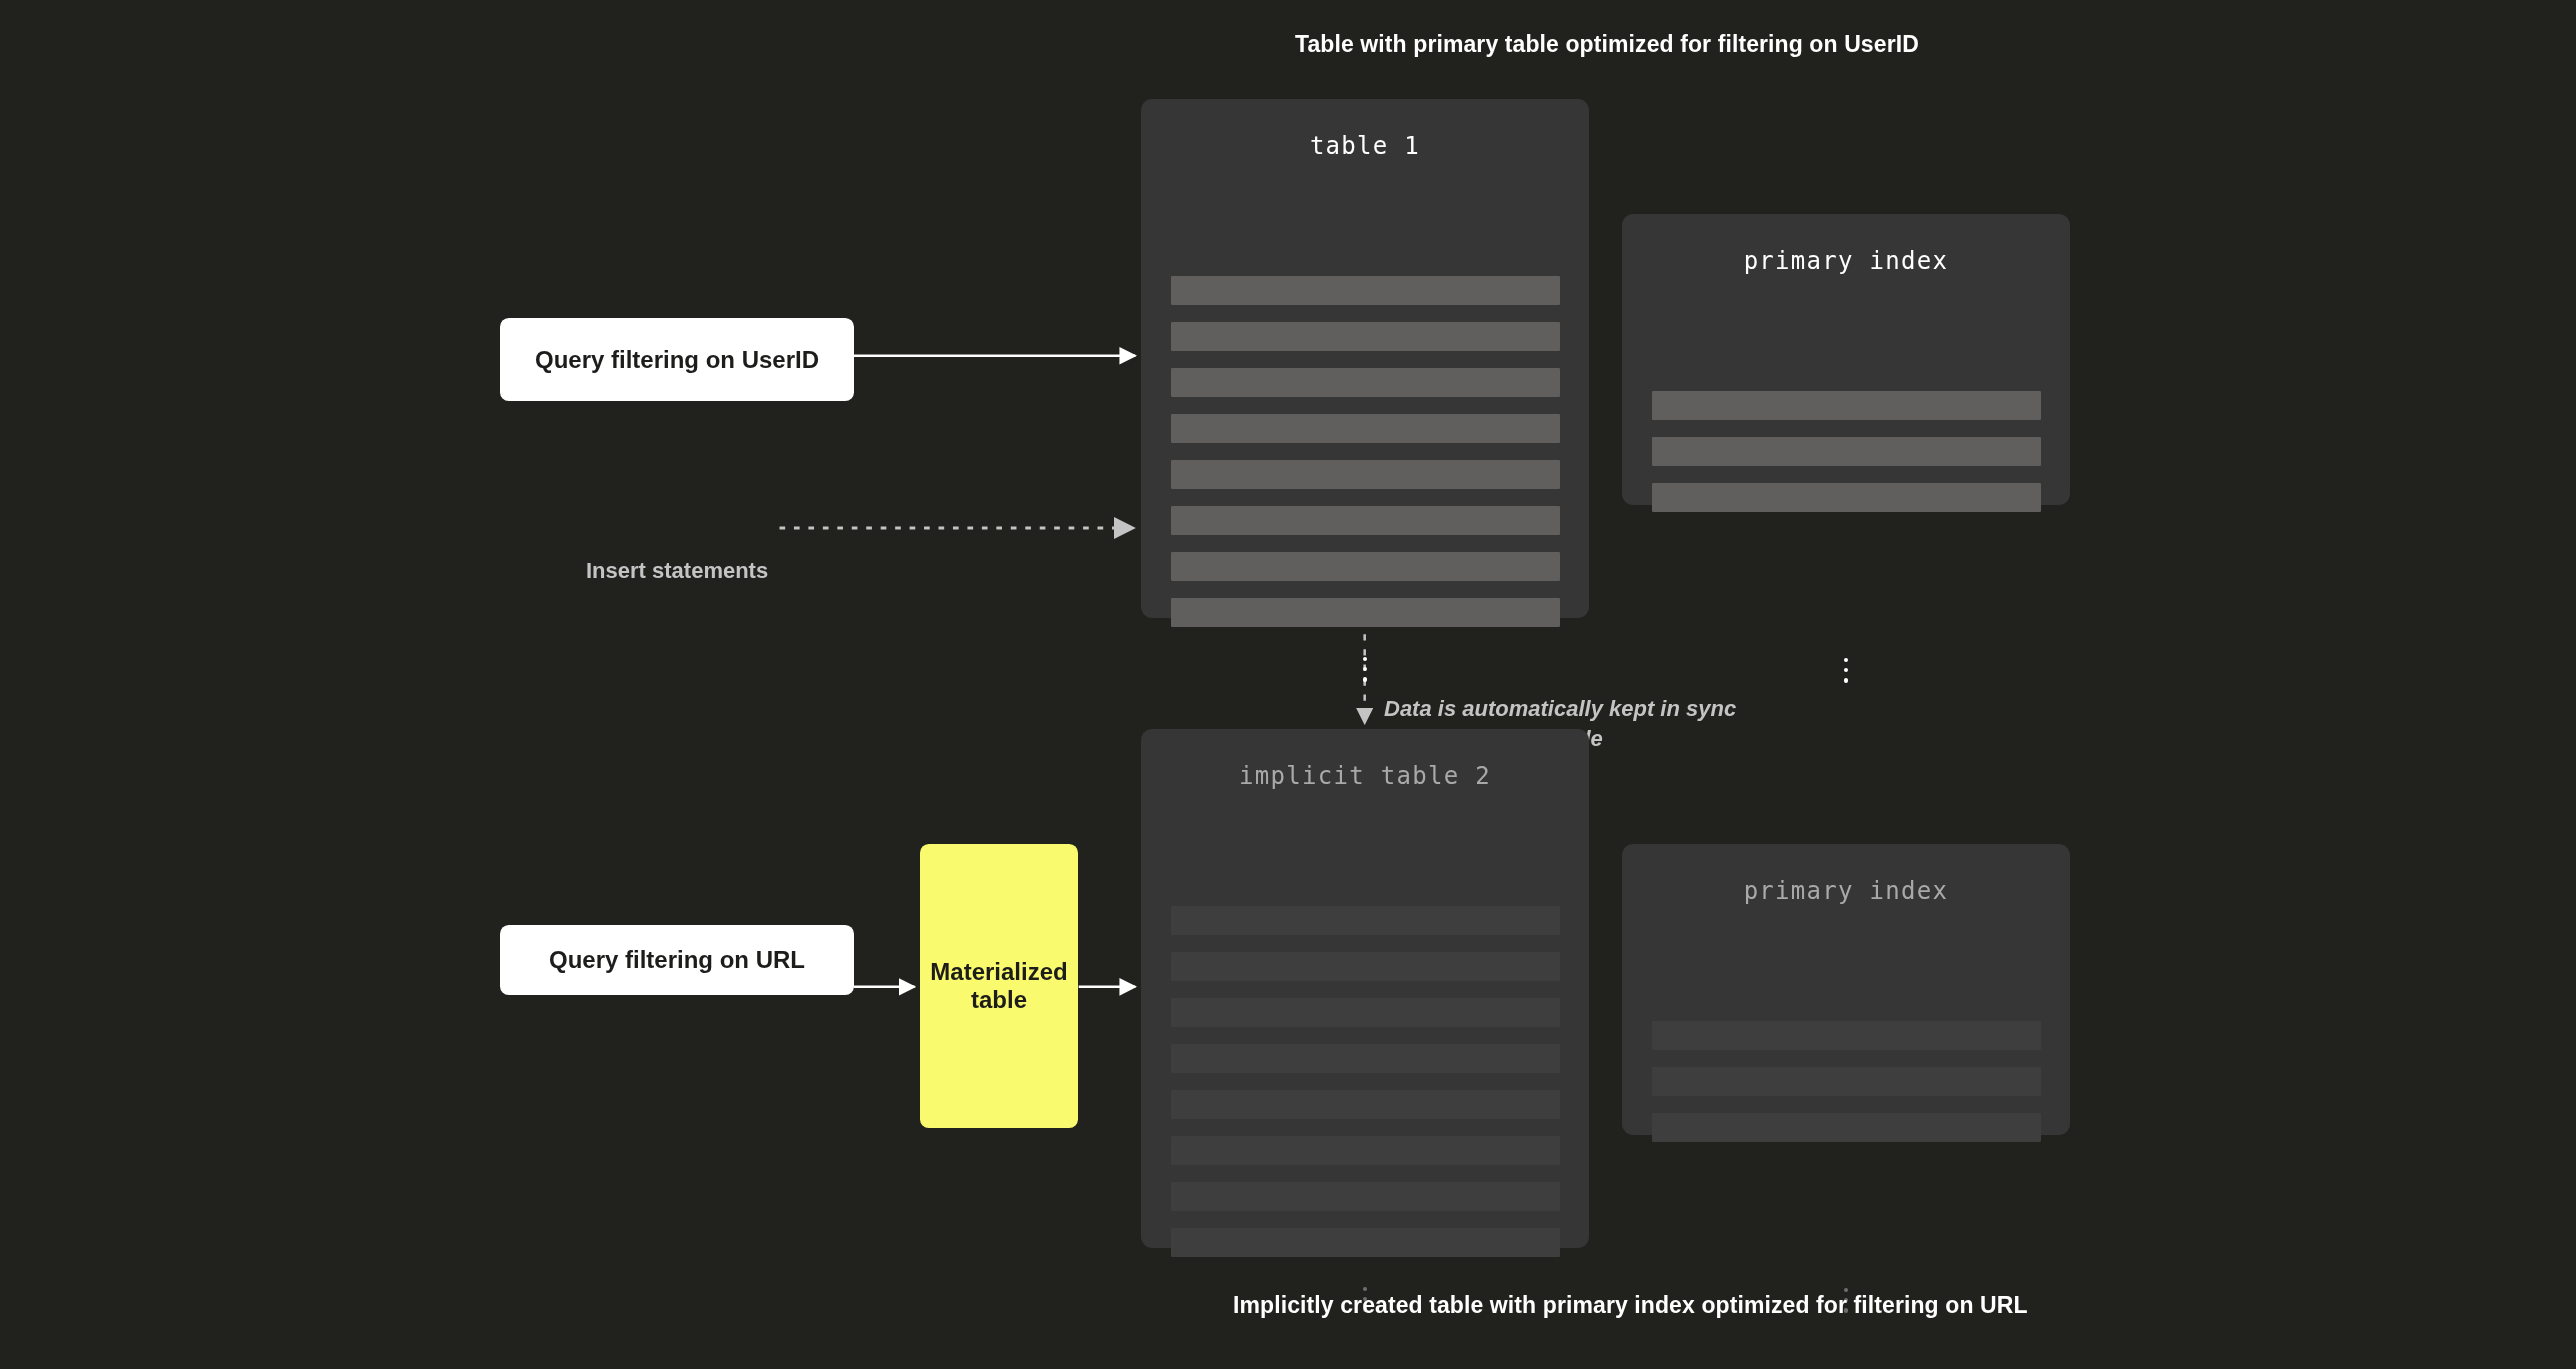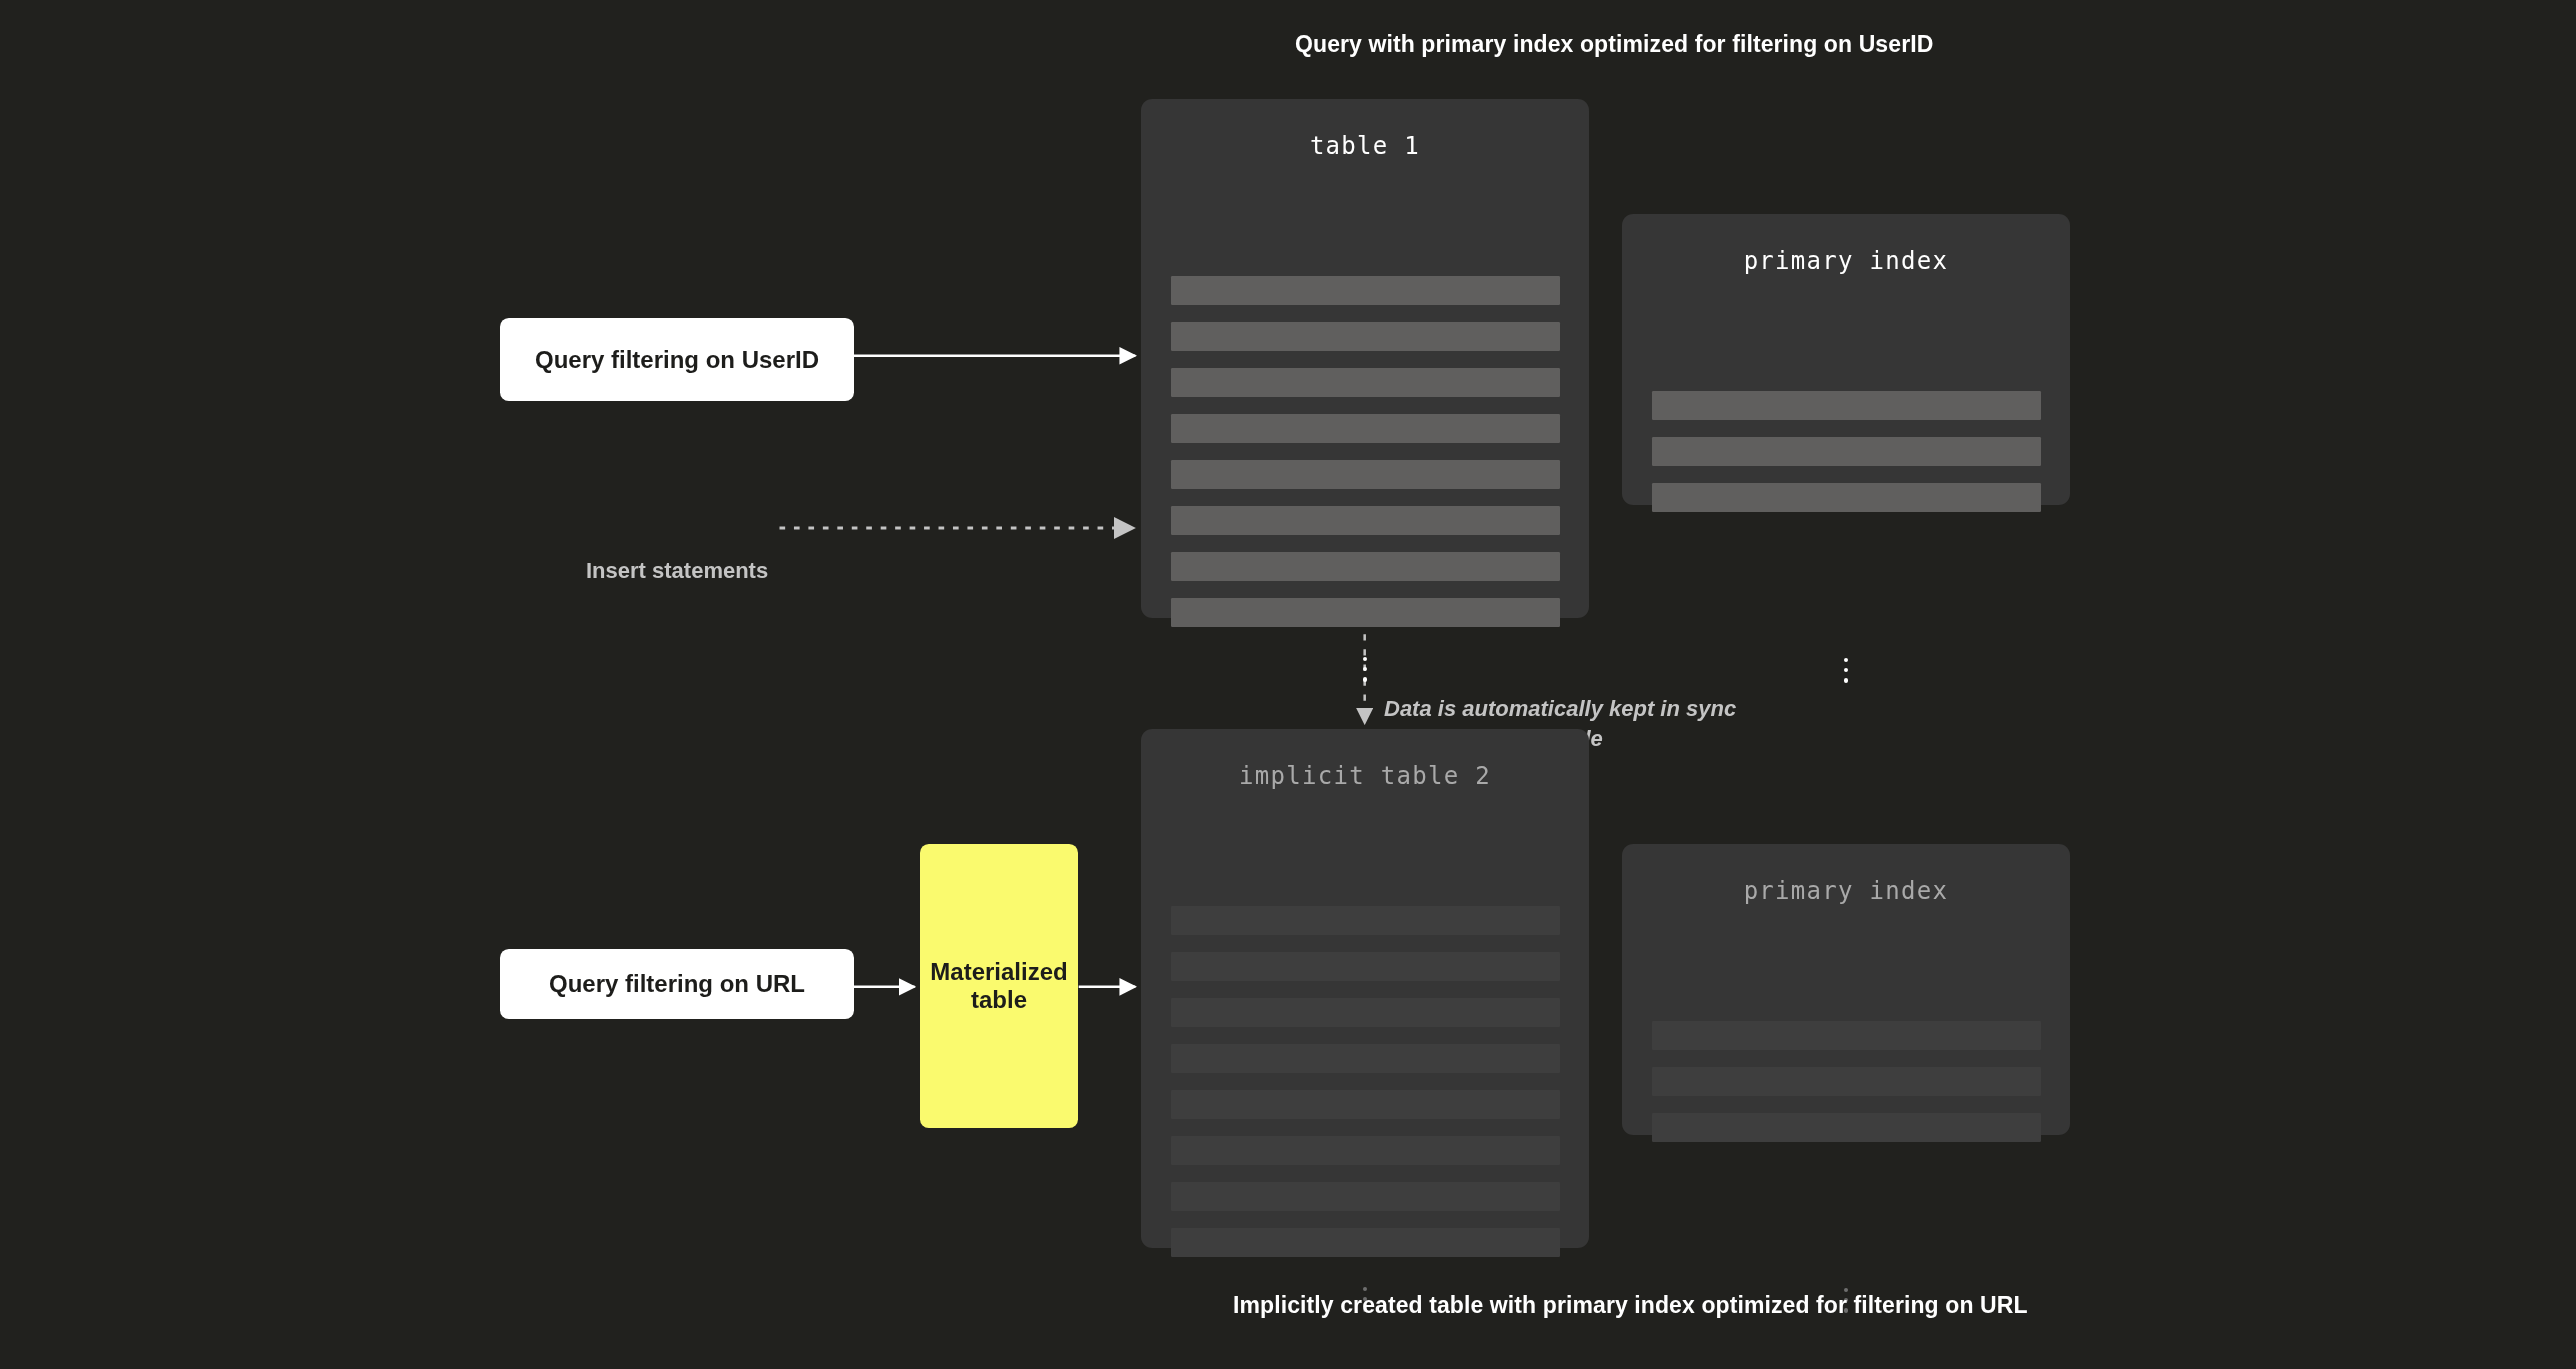--- a/index.html
+++ b/index.html
@@ -110,21 +110,21 @@
     border-radius: 8.8px;
     display: flex;
     align-items: center;
     justify-content: center;
     color: #1D1D1B;
     font-size: 24px;
     font-weight: 700;
     white-space: nowrap;
   }
   #query-userid { left: 500px; top: 318px; width: 354px; height: 83px; }
-  #query-url    { left: 500px; top: 949px; width: 354px; height: 70px; }
+  #query-url    { left: 500px; top: 925px; width: 354px; height: 70px; }
 
   
   #mat-view {
     position: absolute;
     left: 920px;
     top: 844px;
     width: 158px;
     height: 284px;
     background: #FAFA6E;
     border-radius: 8.8px;
@@ -165,21 +165,21 @@
     white-space: normal;
     width: 377px;
     font-style: italic;
   }
 </style>
 </head>
 <body>
 
 <div id="stage">
 
-  <div class="caption" id="caption-top">Query with primary index optimized for filtering on UserID</div>
+  <div class="caption" id="caption-top">Table with primary table optimized for filtering on UserID</div>
 
   <svg id="wires" viewBox="0 0 4098 2178" xmlns="http://www.w3.org/2000/svg">
     <defs>
       <marker id="arrow-solid" viewBox="0 0 10 10" refX="9" refY="5" markerWidth="7" markerHeight="7" orient="auto-start-reverse">
         <path d="M 0 0 L 10 5 L 0 10 z" fill="#FFFFFF"></path>
       </marker>
       <marker id="arrow-dashed" viewBox="0 0 10 10" refX="8" refY="5" markerWidth="7" markerHeight="7" orient="auto-start-reverse">
         <path d="M 0 0 L 10 5 L 0 10 z" fill="#C4C4C4"></path>
       </marker>
       <marker id="arrow-down" viewBox="0 0 10 10" refX="8" refY="5" markerWidth="7" markerHeight="7" orient="auto-start-reverse">

